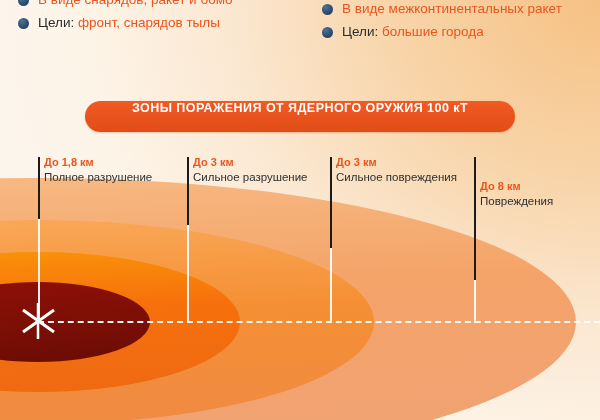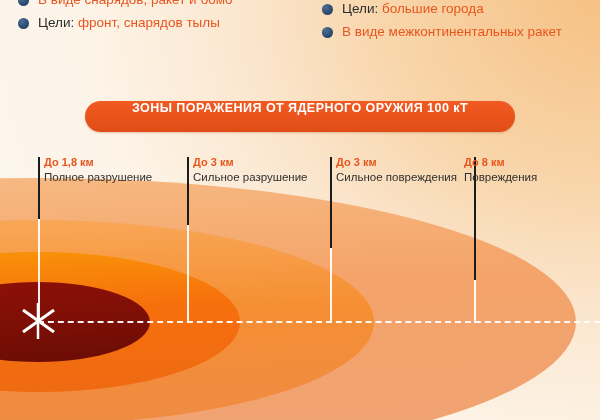--- a/index.html
+++ b/index.html
@@ -128,25 +128,25 @@
       </div>
       <div class="bullet-row">
         <span class="dot"></span>
         <span class="btxt"><span>Цели: </span><span class="hl">фронт, снарядов тылы</span></span>
       </div>
     </div>
 
     <div class="col col-right">
       <div class="bullet-row">
         <span class="dot"></span>
-        <span class="btxt"><span>Цели: </span><span class="hl">большие города</span></span>
+        <span class="btxt"><span class="all">В виде межконтинентальных ракет</span></span>
       </div>
       <div class="bullet-row">
         <span class="dot"></span>
-        <span class="btxt"><span class="all">В виде межконтинентальных ракет</span></span>
+        <span class="btxt"><span>Цели: </span><span class="hl">большие города</span></span>
       </div>
     </div>
 
   </div>
 
   <div class="pill">
     <span>ЗОНЫ ПОРАЖЕНИЯ ОТ ЯДЕРНОГО ОРУЖИЯ 100 кТ</span>
   </div>
 
   <div class="labels">
@@ -155,19 +155,19 @@
       <div class="desc">Полное разрушение</div>
     </div>
     <div class="lab" style="left:193px;">
       <div class="km">До 3 км</div>
       <div class="desc">Сильное разрушение</div>
     </div>
     <div class="lab" style="left:336px;">
       <div class="km">До 3 км</div>
       <div class="desc">Сильное повреждения</div>
     </div>
-    <div class="lab" style="left:464px;">
+    <div class="lab" style="left:480px;margin-top:24px;">
       <div class="km">До 8 км</div>
       <div class="desc">Повреждения</div>
     </div>
   </div>
 
 </div>
 
 </body></html>

